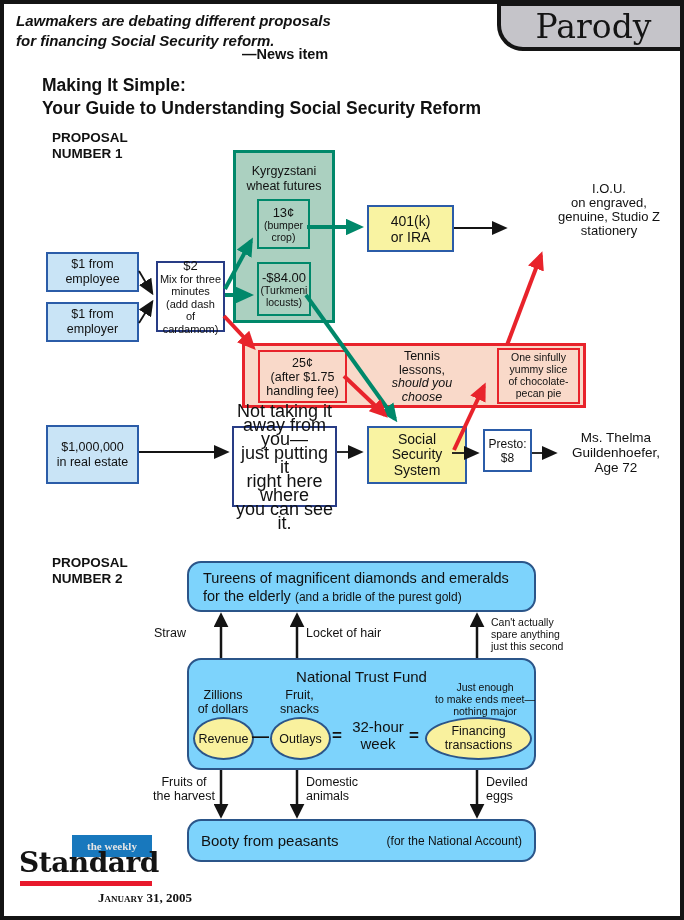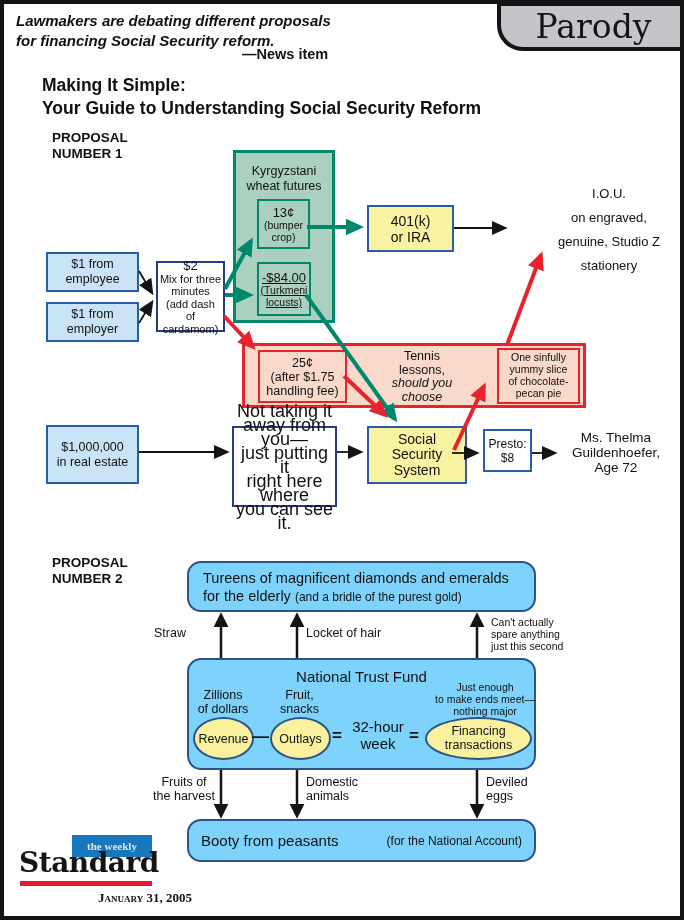--- a/index.html
+++ b/index.html
@@ -66,21 +66,21 @@
 NUMBER 1</div>
 
   <div class="abs greenouter" style="left:229px; top:146px; width:102px; height:173px;">
     <div class="pre" style="text-align:center; font-size:12.5px; line-height:15px; padding-top:11px;">Kyrgyzstani
 wheat futures</div>
     <div class="abs greeninner ctr" style="left:21px; top:46px; width:53px; height:50px;">
       <span class="amt">13¢</span>
       <span class="note pre">(bumper
 crop)</span>
     </div>
-    <div class="abs greeninner ctr" style="left:21px; top:109px; width:54px; height:54px;text-decoration:underline;">
+    <div class="abs greeninner ctr" style="left:21px; top:109px; width:54px; height:54px;">
       <span class="amt">-$84.00</span>
       <span class="note pre">(Turkmeni
 locusts)</span>
     </div>
   </div>
 
   <div class="abs bluebox ctr pre" style="left:42px; top:248px; width:93px; height:40px;">$1 from
 employee</div>
   <div class="abs bluebox ctr pre" style="left:42px; top:298px; width:93px; height:40px;">$1 from
 employer</div>
@@ -89,21 +89,21 @@
     <span class="amt">$2</span>
     <span class="pre" style="font-size:11px; line-height:12.5px;">Mix for three
 minutes
 (add dash
 of cardamom)</span>
   </div>
 
   <div class="abs yellowbox ctr pre" style="left:363px; top:201px; width:87px; height:47px; font-size:14px; line-height:16px;">401(k)
 or IRA</div>
 
-  <div class="abs pre" style="left:540px; top:178px; width:130px; text-align:center; font-size:13px; line-height:24px;">I.O.U.
+  <div class="abs pre" style="left:540px; top:178px; width:130px; text-align:center; font-size:13px; line-height:14px;">I.O.U.
 on engraved,
 genuine, Studio Z
 stationery</div>
 
   <div class="abs pinkouter" style="left:238px; top:339px; width:344px; height:65px;">
     <div class="abs pinkinner ctr" style="left:13px; top:4px; width:89px; height:53px;">
       <span style="font-size:12.5px;">25¢</span>
       <span class="pre" style="font-size:12.5px; line-height:14px;">(after $1.75
 handling fee)</span>
     </div>

